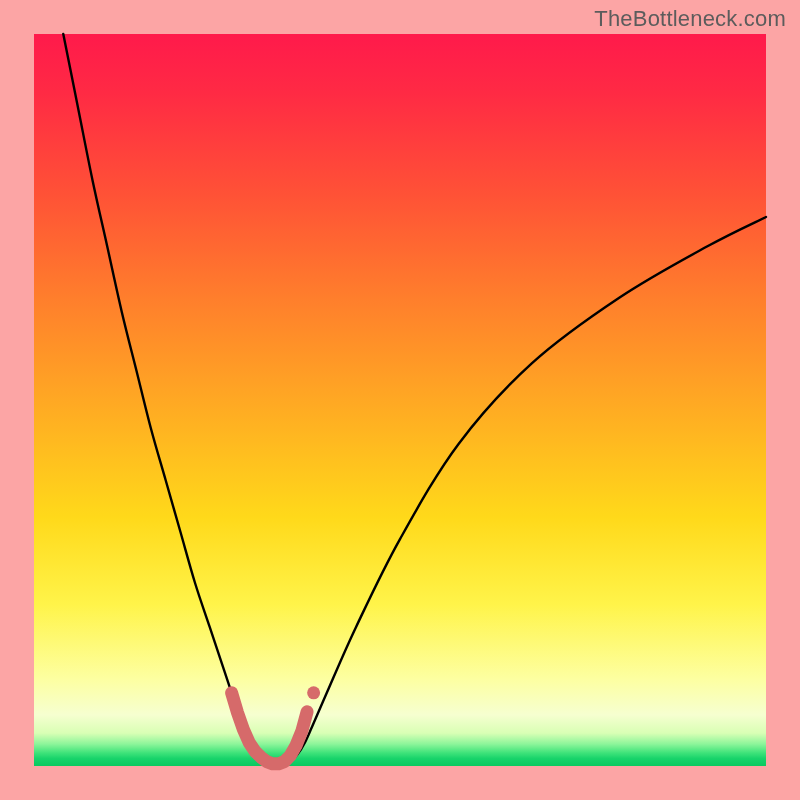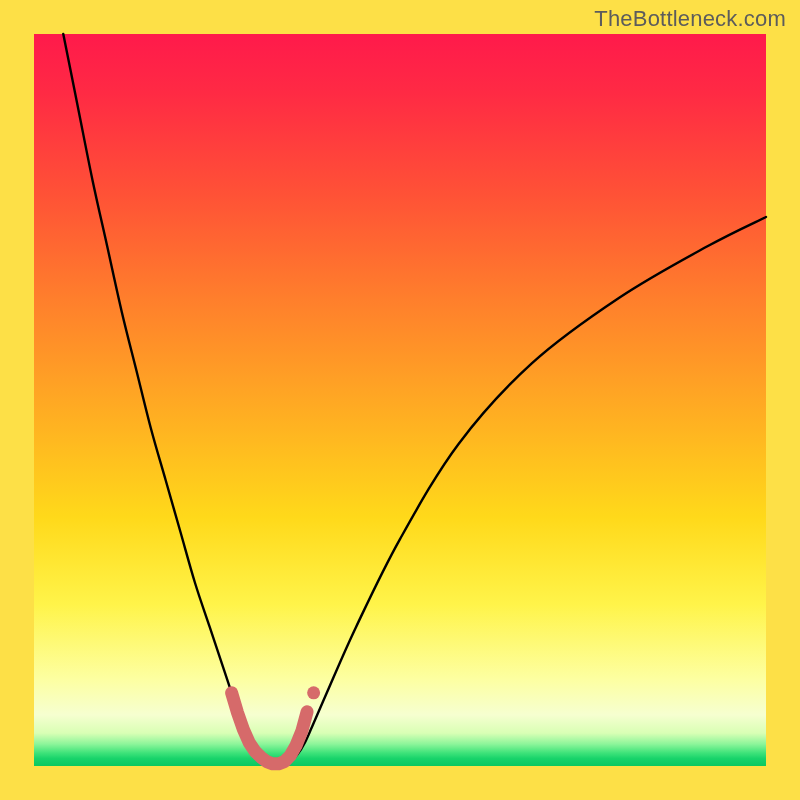--- a/index.html
+++ b/index.html
@@ -10,21 +10,21 @@
     background: #000000;
     overflow: hidden;
     font-family: Arial, Helvetica, sans-serif;
   }
   .frame {
     position: absolute;
     left: 0;
     top: 0;
     width: 800px;
     height: 800px;
-    background: #fde047;
+    background: #fca5a5;
   }
   .plot-area {
     position: absolute;
     left: 34px;
     top: 34px;
     width: 732px;
     height: 732px;
     
     background: linear-gradient(
       to bottom,

